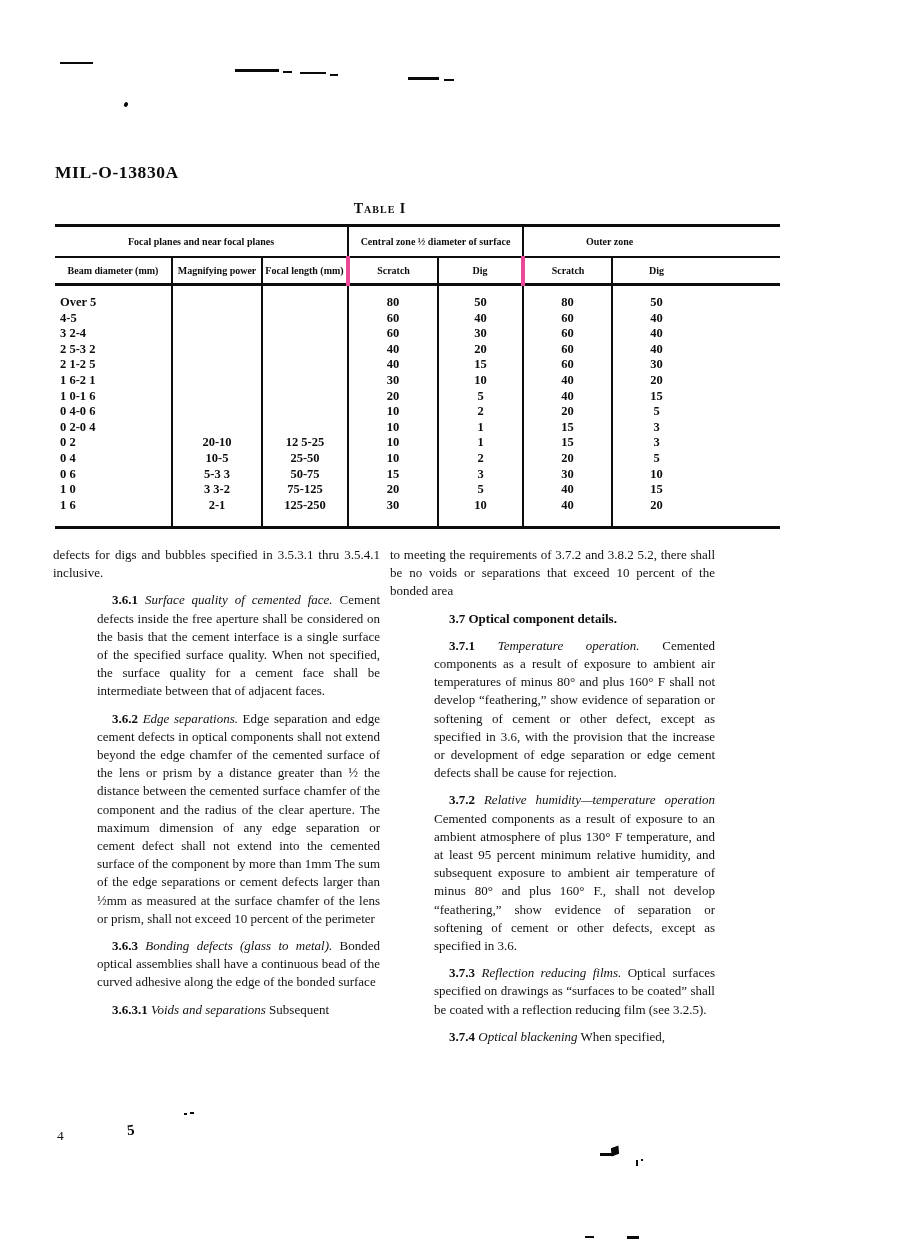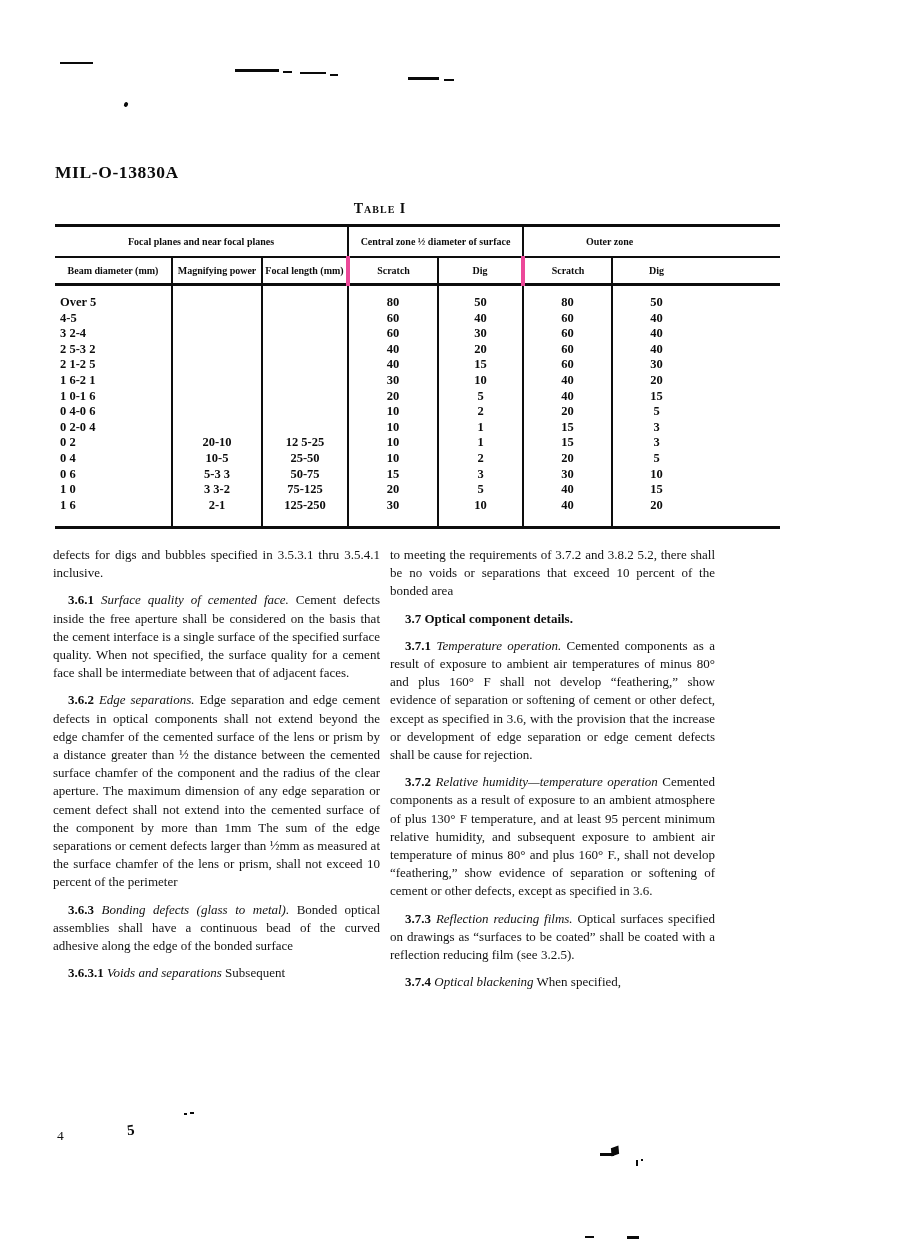--- a/index.html
+++ b/index.html
@@ -45,21 +45,21 @@
   tbody td:nth-child(-n+6) { border-right:2px solid #0d0d0d; }
   tbody td:first-child { text-align:left; padding-left:5px; }
   tbody td:nth-child(7) { padding-right:145px; }
   tbody tr.spacer-top td { height:9px; }
   tbody tr.spacer-bottom td { height:13px; }
   
   .col { position:absolute; top:546px; font-size:13px; line-height:18.2px; text-align:justify; color:#121212; }
   .col-left  { left:53px;  width:327px; }
   .col-right { left:390px; width:325px; }
   .col p { margin:0 0 9px 0; }
-  .col p.indent { text-indent:15px; }
+  .col p.indent { text-indent:15px;margin-left:44px; }
   .col b { font-weight:700; color:#0e0e0e; }
   .col i { font-style:italic; }
   
   .page-number { position:absolute; left:57px; top:1128px; font-size:13.5px; font-weight:400; color:#111; }
   .stray-five  { position:absolute; left:127px; top:1122px; font-size:15px; font-weight:700; transform:rotate(-6deg); color:#0a0a0a; }
   
   .mark { position:absolute; background:#0a0a0a; }
   .swoosh {
     position:absolute; background:transparent;
     border-bottom:5px solid #0a0a0a;

